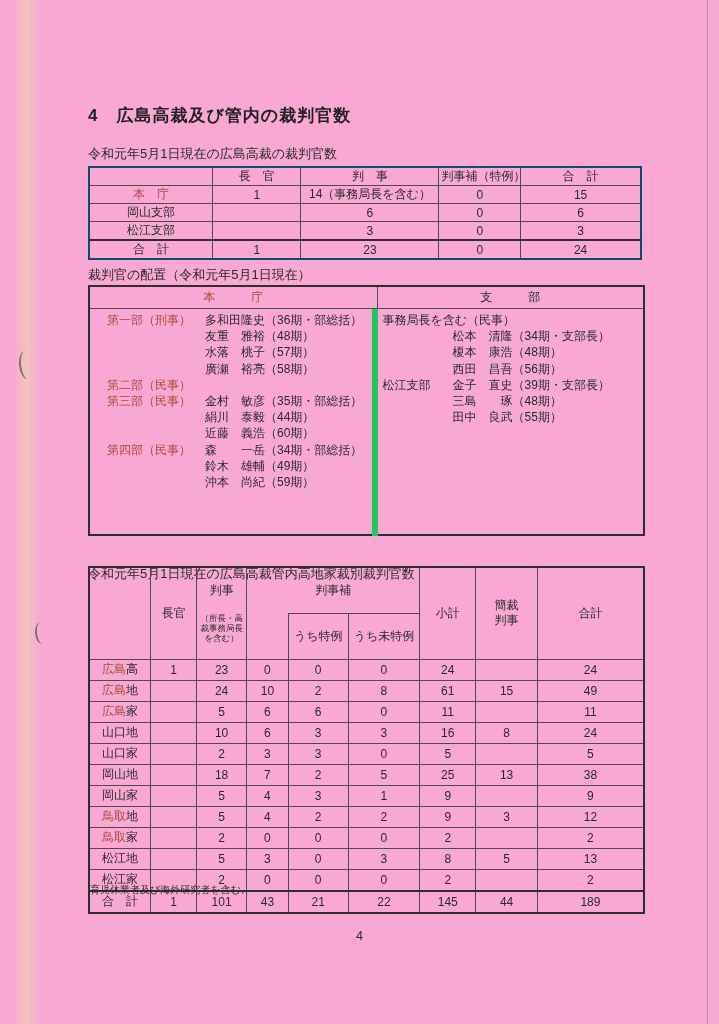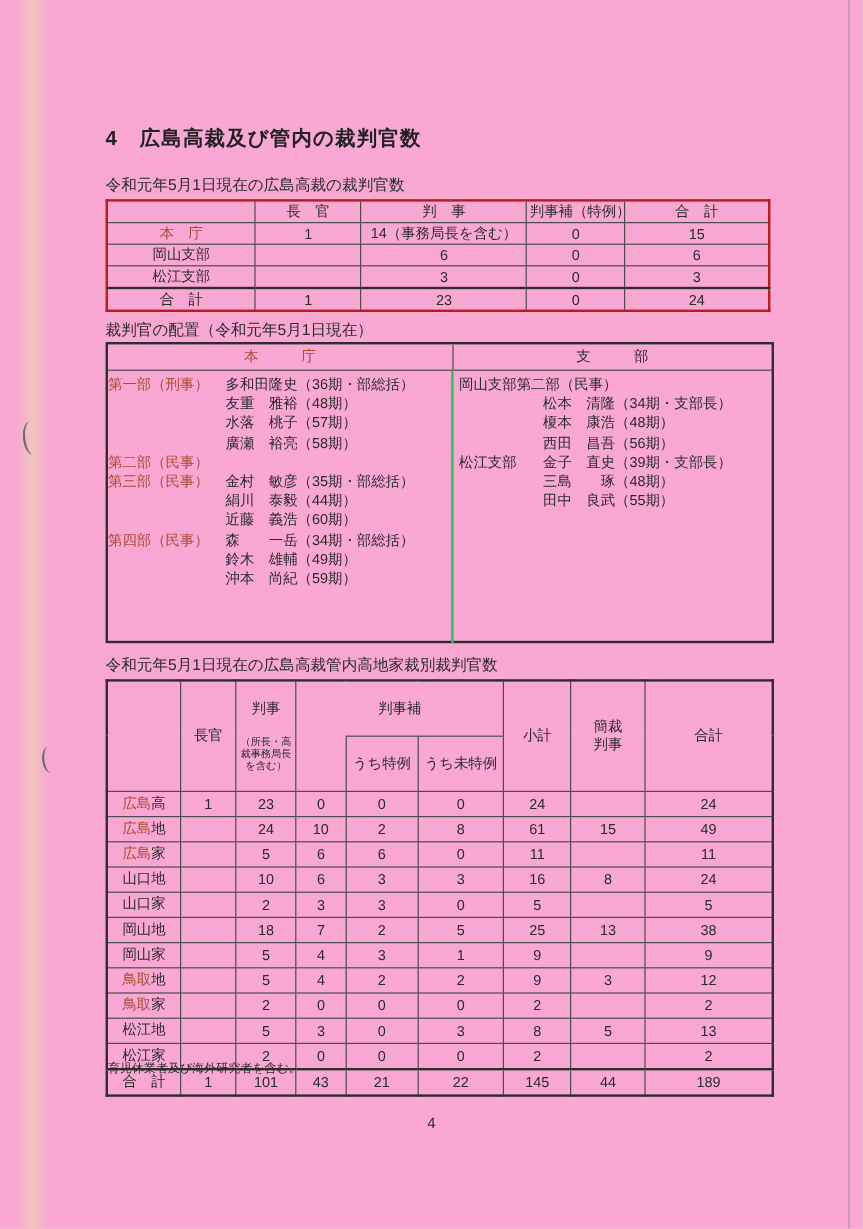--- a/index.html
+++ b/index.html
@@ -21,35 +21,35 @@
   .page-title { position:absolute; left:88px; top:104px; margin:0;
     font-size:17px; font-weight:bold; letter-spacing:1px; color:#222; }
 
   .caption { position:absolute; font-size:13px; color:#2a2a2a; }
   .caption.center { text-align:left; }
 
   table { border-collapse:collapse; table-layout:fixed; width:100%; }
 
   
   .t1-wrap { position:absolute; left:88px; top:166px; width:554px; }
-  .t1 { border:2px solid #b91c1c; }
+  .t1 { border:2px solid #0c4a6e; }
   .t1 th, .t1 td { border:1px solid #4c4c4c; font-size:12px; font-weight:normal;
     height:16px; padding:0 2px; text-align:center; white-space:nowrap; overflow:hidden; }
   .t1 tr.total td { border-top:2px solid #2e2e2e; }
 
   
   .t2 { position:absolute; left:88px; top:285px; width:557px; height:251px;
     border:2px solid #2e2e2e; font-size:12px; box-sizing:border-box; }
   .t2-header { display:flex; height:21px; line-height:21px; border-bottom:1px solid #4c4c4c; }
   .t2-header .hcell { text-align:center; }
   .t2-header .hcell.left { width:52%; border-right:1px solid #4c4c4c; box-sizing:border-box; }
   .t2-header .hcell.right { width:48%; }
   .t2-body { display:flex; height:227px; }
   .t2-body .bcell { box-sizing:border-box; padding-top:3px; }
-  .t2-body .bcell.left { width:52%; border-right:2px solid #22c55e; padding-left:0; }
+  .t2-body .bcell.left { width:52%; border-right:6px solid #22c55e; padding-left:17px; }
   .t2-body .bcell.right { width:48%; padding-left:5px; }
   .group { display:flex; }
   .group .group-label { width:98px; flex:none; }
   .group .members { flex:1; }
   .line { height:16.2px; line-height:16.2px; white-space:nowrap; }
   .sgroup .sg-label-line { height:16.2px; line-height:16.2px; }
   .sgroup .s-members .line { padding-left:70px; }
   .sgroup.inline { display:flex; }
   .sgroup.inline .sg-label-line { width:70px; flex:none; }
   .sgroup.inline .s-members .line { padding-left:0; }
@@ -168,40 +168,40 @@
             <div class="group-label accent line">第四部（民事）</div>
             <div class="members">
               <div class="line">森　　一岳（34期・部総括）</div>
               <div class="line">鈴木　雄輔（49期）</div>
               <div class="line">沖本　尚紀（59期）</div>
             </div>
           </div>
         </div>
       <div class="bcell right" id="shibu-col">
           <div class="sgroup">
-            <div class="sg-label-line">岡山支部第二部（民事）</div>
+            <div class="sg-label-line">事務局長を含む（民事）</div>
             <div class="s-members">
               <div class="line">松本　清隆（34期・支部長）</div>
               <div class="line">榎本　康浩（48期）</div>
               <div class="line">西田　昌吾（56期）</div>
             </div>
           </div>
           <div class="sgroup inline">
             <div class="sg-label-line">松江支部</div>
             <div class="s-members">
               <div class="line">金子　直史（39期・支部長）</div>
               <div class="line">三島　　琢（48期）</div>
               <div class="line">田中　良武（55期）</div>
             </div>
           </div>
         </div>
     </div>
   </div>
 
-  <div class="caption center" style="left:88px; top:545px; width:557px;">令和元年5月1日現在の広島高裁管内高地家裁別裁判官数</div>
+  <div class="caption center" style="left:88px; top:565px; width:557px;">令和元年5月1日現在の広島高裁管内高地家裁別裁判官数</div>
   <div class="t3-wrap">
     <table class="t3">
       <colgroup>
         <col style="width:11.1%">
           <col style="width:8.3%">
           <col style="width:9%">
           <col style="width:7.5%">
         <col style="width:10.8%">
           <col style="width:12.9%">
           <col style="width:10.1%">

